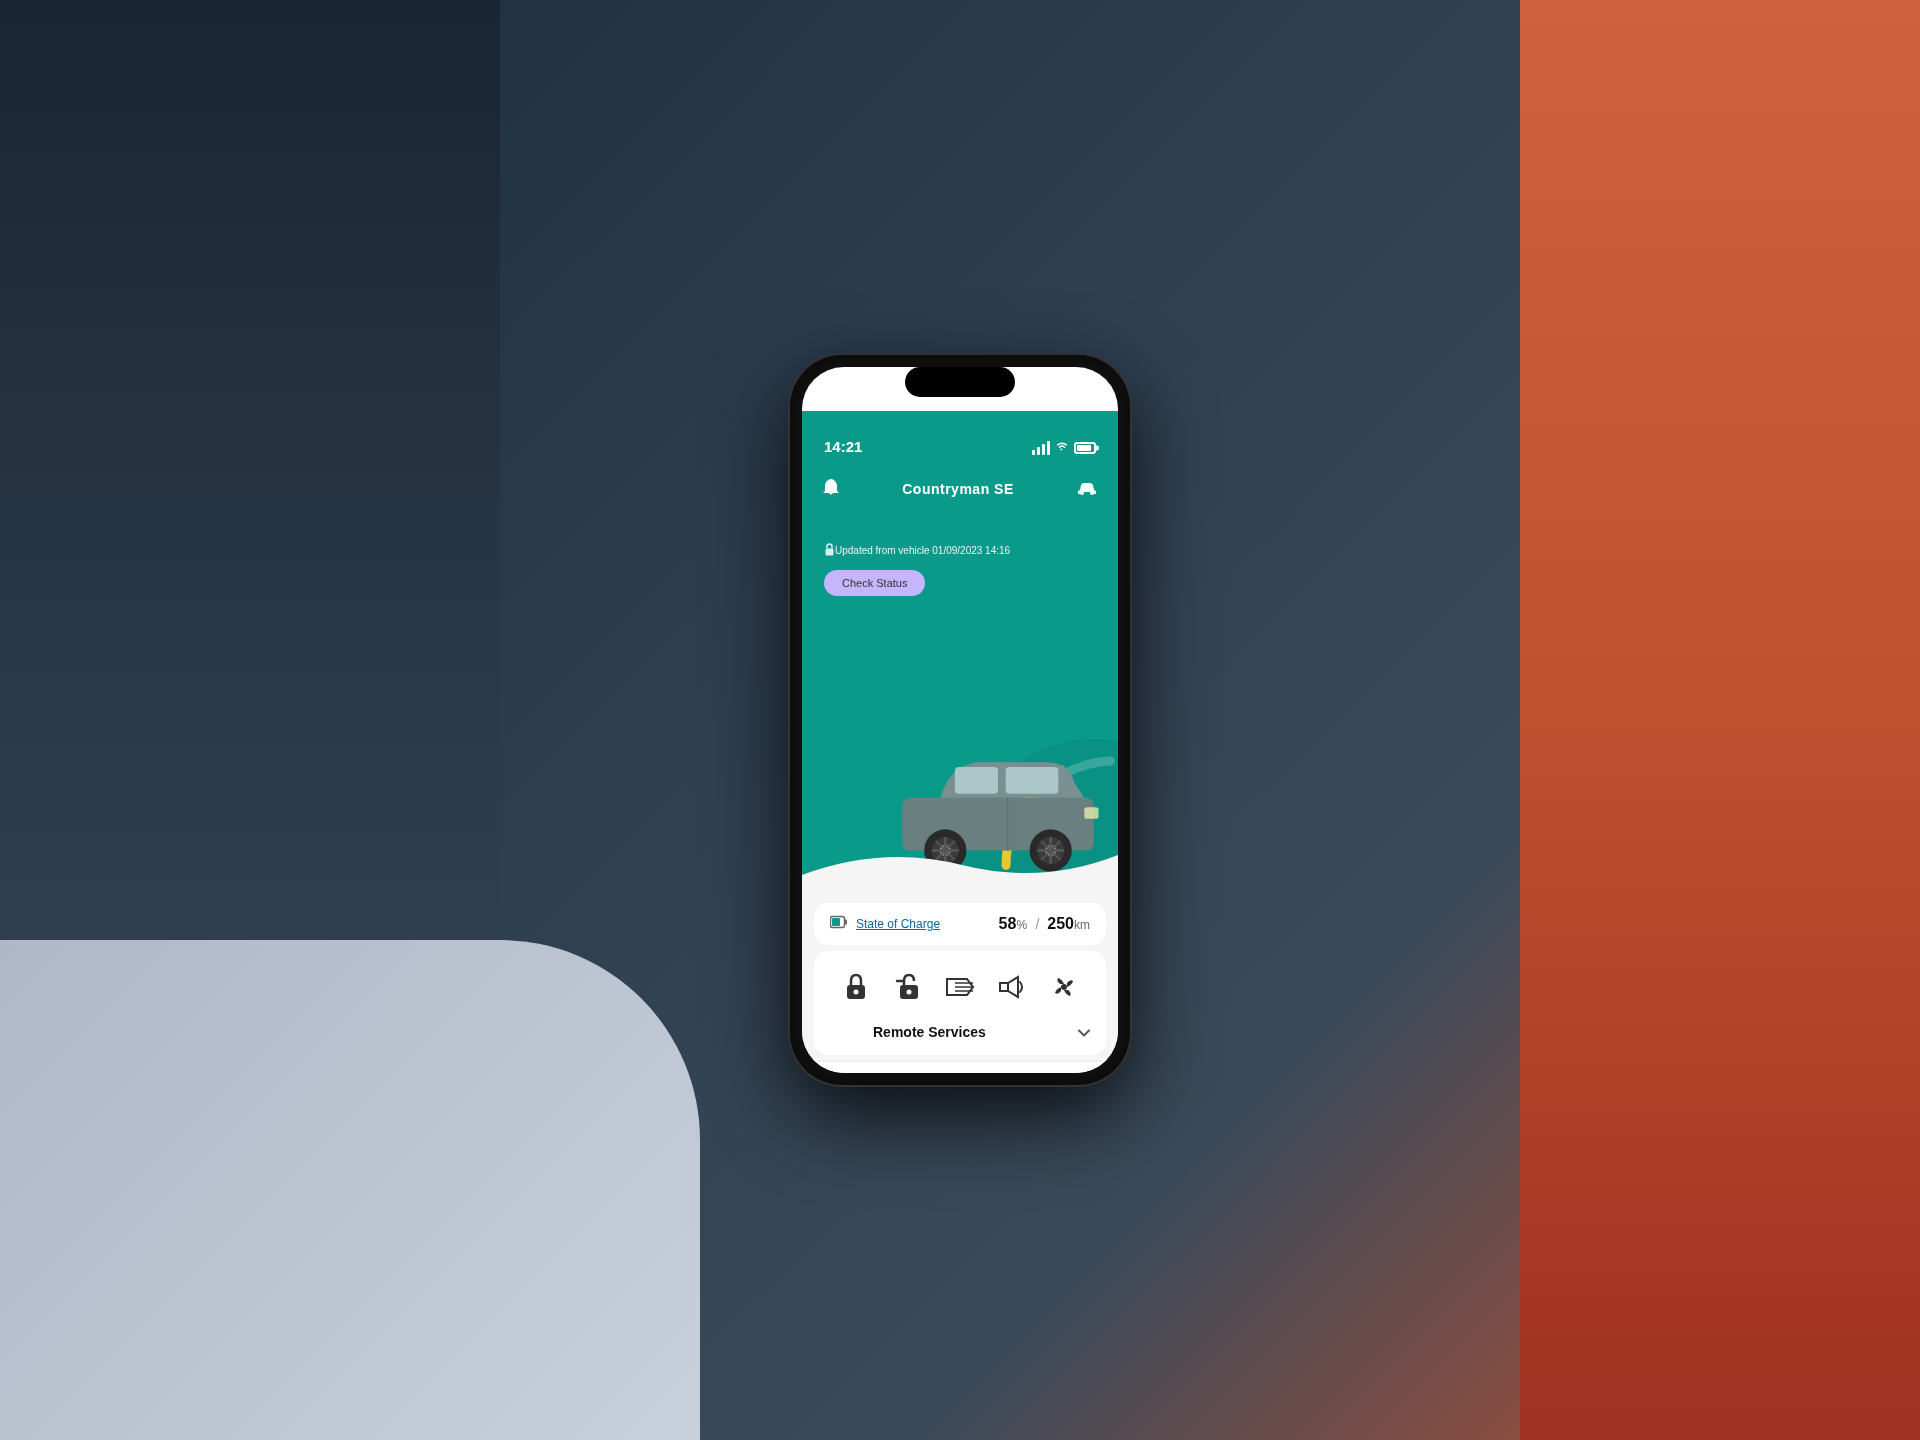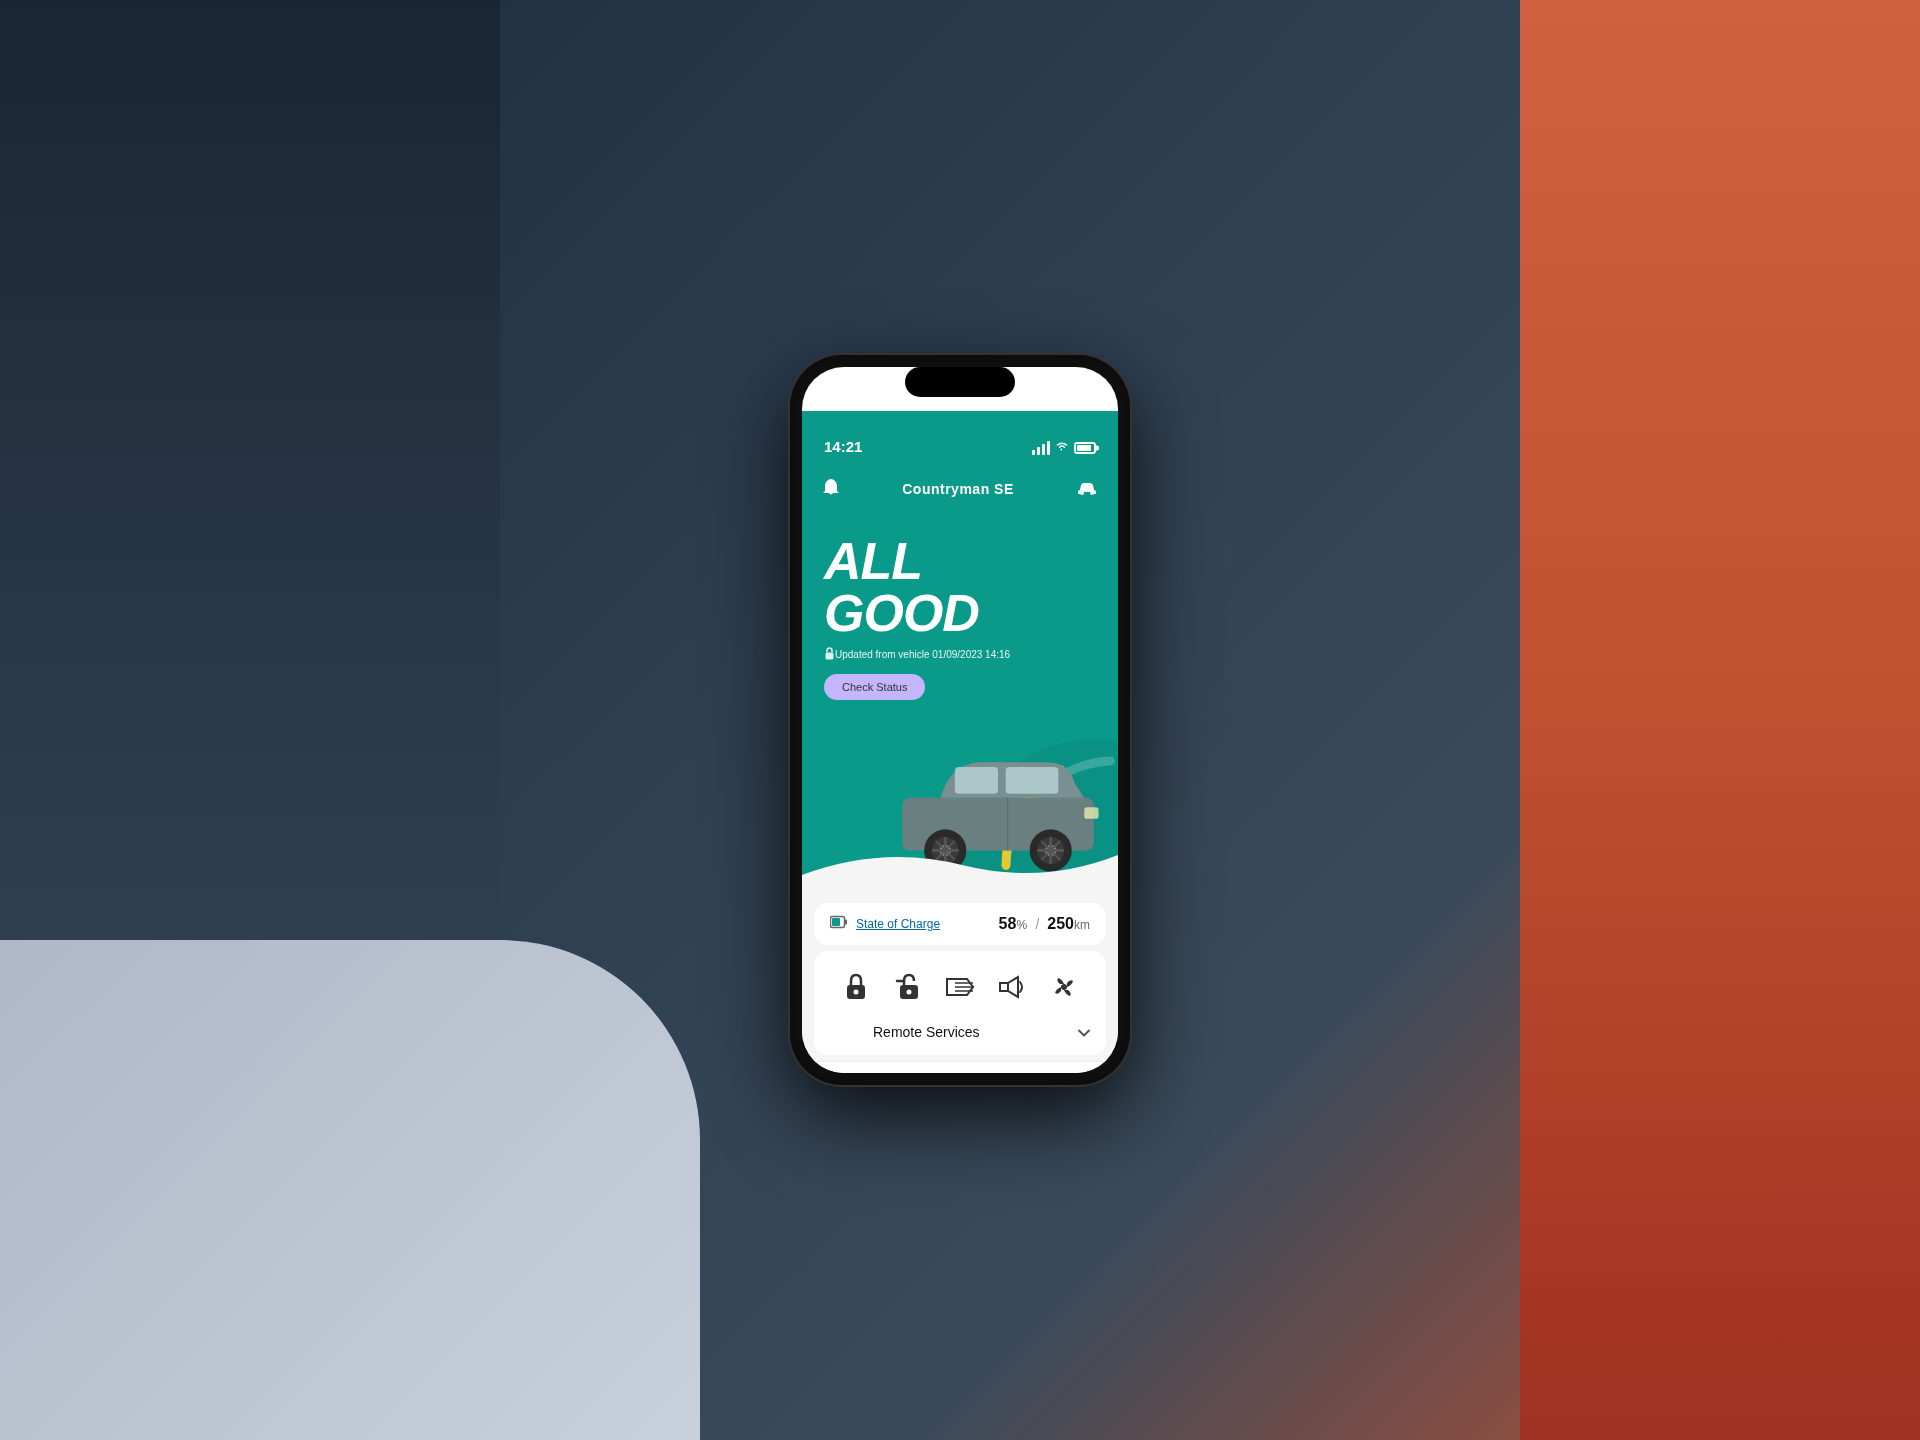--- a/index.html
+++ b/index.html
@@ -347,21 +347,21 @@
     }
 
     .remote-services-row {
       display: flex;
       align-items: center;
       justify-content: space-between;
     }
 
     .remote-services-label {
       font-size: 14px;
-      font-weight: 400;
+      font-weight: 700;
       color: #111;
       padding-left: 43px;
     }
 
     .chevron-icon {
       font-size: 16px;
       color: #555;
     }
 
     
@@ -461,24 +461,20 @@
             <path d="M4 10 L5 5 Q6 3 8 3 L14 3 Q16 3 17 5 L18 10 L20 11 L20 14 L16 14 L16 12 L6 12 L6 14 L2 14 L2 11 Z"></path>
             <circle cx="6" cy="13" r="2" fill="white"></circle>
             <circle cx="16" cy="13" r="2" fill="white"></circle>
           </svg>
         </span>
       </div>
 
       <div class="hero-section">
 
         <div class="hero-text">
-          <div class="hero-all-good">
-            <span>ALL</span><br>
-            <span>GOOD</span>
-          </div>
           <div class="hero-subtitle">
             <span class="lock-icon-small">
               <svg width="11" height="13" viewBox="0 0 11 13" fill="rgba(255,255,255,0.85)">
                 <rect x="1.5" y="5.5" width="8" height="7" rx="1.5"></rect>
                 <path d="M3 5.5 L3 3.5 Q3 1 5.5 1 Q8 1 8 3.5 L8 5.5" stroke="rgba(255,255,255,0.85)" stroke-width="1.5" fill="none"></path>
               </svg>
             </span>
             <span class="hero-subtitle-text">Updated from vehicle 01/09/2023 14:16</span>
           </div>
           <button class="check-status-btn">Check Status</button>

